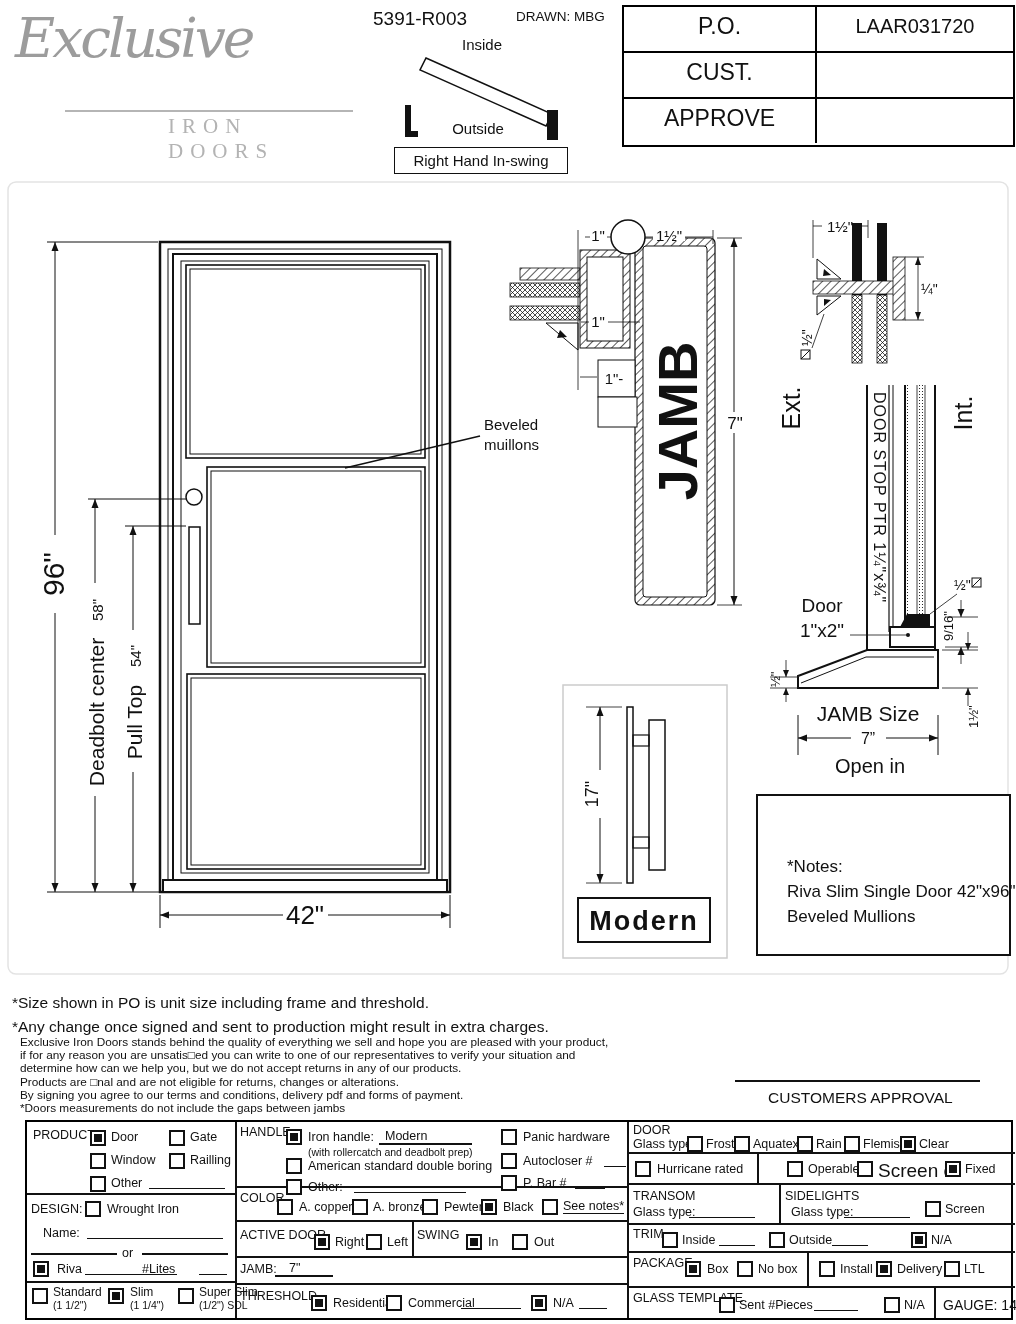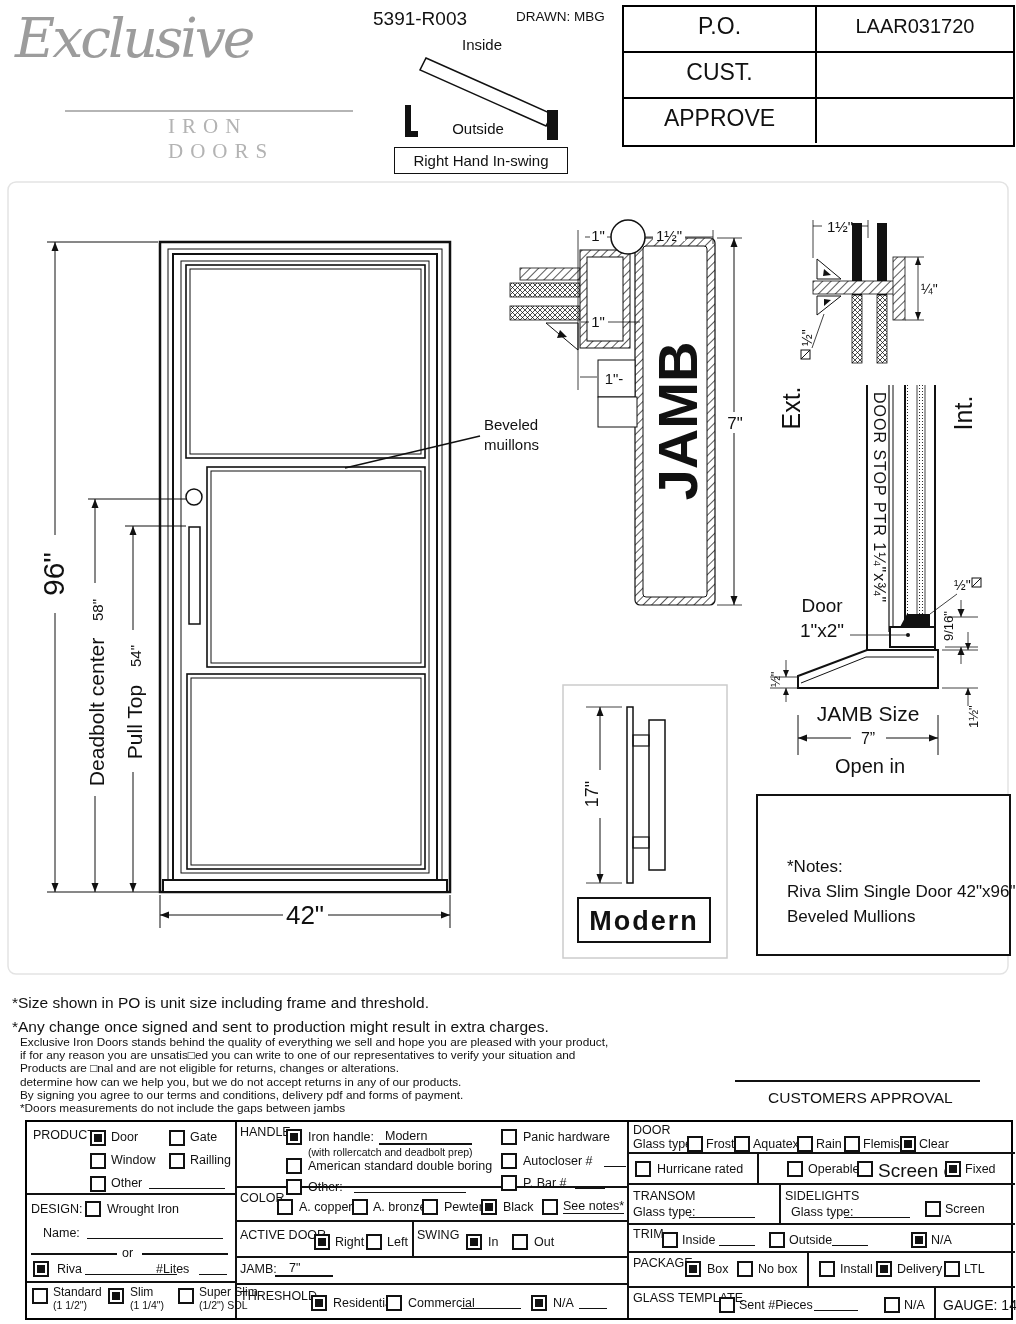--- a/index.html
+++ b/index.html
@@ -296,22 +296,22 @@
     <text x="787" y="872" font-size="17">*Notes:</text>
     <text x="787" y="897" font-size="17">Riva Slim Single Door 42"x96"</text>
     <text x="787" y="922" font-size="17">Beveled Mullions</text>
   </svg>
 
   <div class="disc" style="left:12px;top:994px;">*Size shown in PO is unit size including frame and threshold.</div>
   <div class="disc" style="left:12px;top:1018px;">*Any change once signed and sent to production might result in extra charges.</div>
   <div class="note-par">
     <div>Exclusive Iron Doors stands behind the quality of everything we sell and hope you are pleased with your product,</div>
     <div>if for any reason you are unsatis□ed you can write to one of our representatives to verify your situation and</div>
+    <div>determine how can we help you, but we do not accept returns in any of our products.</div>
     <div>Products are □nal and are not eligible for returns, changes or alterations.</div>
-    <div>determine how can we help you, but we do not accept returns in any of our products.</div>
     <div>By signing you agree to our terms and conditions, delivery pdf and forms of payment.</div>
     <div>*Doors measurements do not include the gaps between jambs</div>
   </div>
   <div class="abs" style="left:735px;top:1080px;width:245px;height:2px;background:#111;"></div>
   <div class="disc" style="left:768px;top:1089px;">CUSTOMERS APPROVAL</div>
 
   <div id="form">
 
     <div class="vline" style="left:208px;top:0;height:196px;"></div>
     <div class="vline" style="left:600px;top:0;height:196px;"></div>
@@ -352,21 +352,21 @@
     <span class="cb" style="left:58px;top:79px;" data-checked="false"></span>
     <span class="lbl" style="left:80px;top:80px;">Wrought Iron</span>
     <span class="lbl" style="left:16px;top:104px;">Name:</span>
     <span class="bl" style="left:60px;top:104px;width:136px;"></span>
     <span class="abs" style="left:4px;top:123px;width:86px;border-bottom:2px solid #111;height:8px;"></span>
     <span class="lbl" style="left:95px;top:124px;">or</span>
     <span class="abs" style="left:115px;top:123px;width:86px;border-bottom:2px solid #111;height:8px;"></span>
     <span class="cb" style="left:6px;top:139px;" data-checked="true"></span>
     <span class="lbl" style="left:30px;top:140px;">Riva</span>
     <span class="bl" style="left:58px;top:140px;width:92px;"></span>
-    <span class="lbl" style="left:129px;top:140px;">#Lites</span>
+    <span class="lbl" style="left:115px;top:140px;">#Lites</span>
     <span class="bl" style="left:172px;top:140px;width:28px;"></span>
     <span class="cb" style="left:5px;top:166px;" data-checked="false"></span>
     <span class="lbl" style="left:26px;top:163px;font-size:12px;">Standard</span>
     <span class="sub" style="left:26px;top:177px;">(1 1/2")</span>
     <span class="cb" style="left:81px;top:166px;" data-checked="true"></span>
     <span class="lbl" style="left:103px;top:163px;font-size:12px;">Slim</span>
     <span class="sub" style="left:103px;top:177px;">(1 1/4")</span>
     <span class="cb" style="left:151px;top:166px;" data-checked="false"></span>
     <span class="lbl" style="left:172px;top:163px;font-size:12px;">Super Slim</span>
     <span class="sub" style="left:172px;top:177px;">(1/2") SDL</span>

